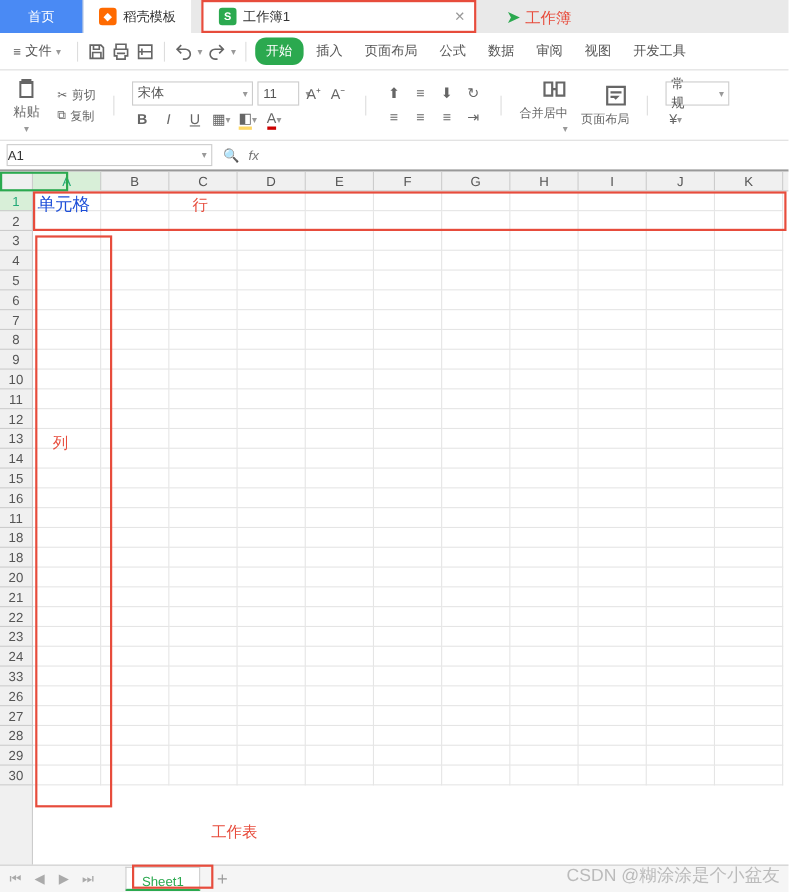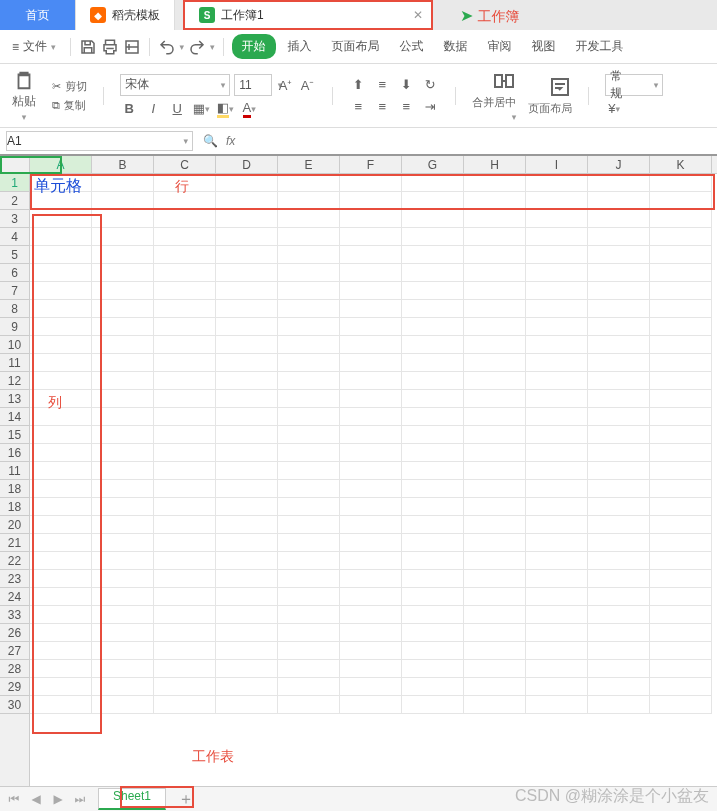--- a/index.html
+++ b/index.html
@@ -51,21 +51,21 @@
 .active-cell{position:absolute;left:0;top:0;width:62px;height:18px;border:2px solid #2ba94f;pointer-events:none}
 .anno-cell{position:absolute;left:34px;top:20px;color:#1d4ed8;font-size:16px;background:transparent}
 .anno-row-box{position:absolute;left:30px;top:18px;width:685px;height:36px;border:2px solid #e74c3c;pointer-events:none}
 .anno-row-lbl{position:absolute;left:175px;top:22px;color:#e74c3c;font-size:14px}
 .anno-col-box{position:absolute;left:32px;top:58px;width:70px;height:520px;border:2px solid #e74c3c;pointer-events:none}
 .anno-col-lbl{position:absolute;left:48px;top:238px;color:#e74c3c;font-size:14px}
 .anno-ws-box{position:absolute;left:120px;top:786px;width:74px;height:22px;border:2px solid #e74c3c;pointer-events:none}
 .anno-ws-lbl{position:absolute;left:192px;top:748px;color:#e74c3c;font-size:14px}
 .sheet-bar{position:absolute;bottom:0;left:0;right:0;height:25px;background:#f5f5f5;border-top:1px solid #ccc;display:flex;align-items:center;padding:0 6px;gap:6px}
 .sb-btn{width:16px;height:16px;display:flex;align-items:center;justify-content:center;color:#aaa;cursor:pointer}
-.sheet-tab{height:22px;padding:0 14px;background:#fff;border:1px solid #ccc;border-bottom:2px solid #2ba94f;display:flex;align-items:flex-start;color:#2ba94f;font-size:12px;margin-left:4px}
+.sheet-tab{height:22px;padding:0 14px;background:#fff;border:1px solid #ccc;border-bottom:2px solid #2ba94f;display:flex;align-items:flex-end;color:#2ba94f;font-size:12px;margin-left:20px}
 .add-sheet{color:#999;font-size:16px;padding:0 6px;cursor:pointer}
 .watermark{position:absolute;right:8px;bottom:4px;color:#bbb;font-size:16px}
 .dd-caret{font-size:9px;color:#999}
 </style>
 </head>
 <body>
 
 <div class="tabs">
   <div class="tab tab-home">
       <span>首页</span>

